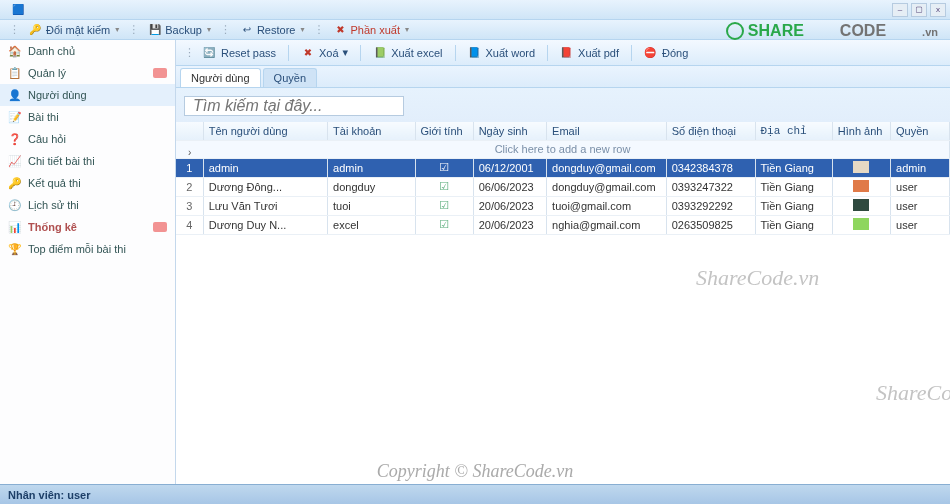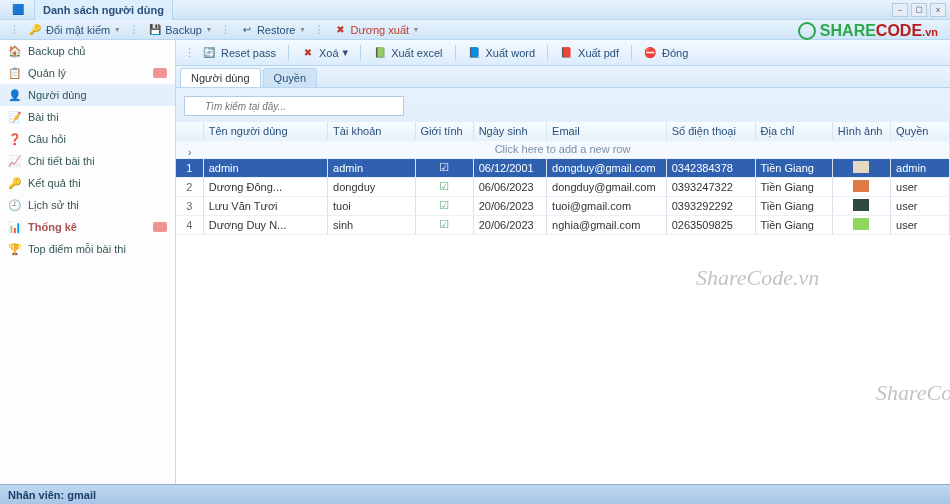--- a/index.html
+++ b/index.html
@@ -31,57 +31,54 @@
   .toolbar { height: 26px; background: linear-gradient(#f3f9ff,#dcecfb); border-bottom: 1px solid #b6d5ef; display: flex; align-items: center; padding: 0 8px; gap: 4px; color: #2a4f7a; }
   .toolbar .tb-btn { display: flex; align-items: center; gap: 4px; padding: 2px 4px; }
   .toolbar .sep { width: 1px; height: 16px; background: #b6d5ef; margin: 0 4px; }
 
   .tabs { height: 22px; display: flex; align-items: flex-end; background: linear-gradient(#eaf4fe,#dcecfb); padding-left: 4px; border-bottom: 1px solid #b6d5ef; }
   .tab-btn { padding: 3px 10px; border: 1px solid #b6d5ef; border-bottom: none; margin-right: 2px; background: #e6f0fa; color: #2a4f7a; font-size: 11px; cursor: pointer; border-radius: 3px 3px 0 0; }
   .tab-btn.active { background: #fff; font-weight: normal; color: #333; }
   .tab-btn.sel { background: #cfe3f6; }
 
   .search-row { padding: 8px 8px 6px; background: linear-gradient(#e6f2fd,#e2eefb); }
-  .search-row input { width: 220px; height: 20px; border: 1px solid #b6cbe0; padding: 0 20px; font-size: 10px; color: #888; font-style: italic; background: #fff; }
+  .search-row input { width: 220px; height: 20px; border: 1px solid #b6cbe0; padding: 0 8px; font-size: 16px; color: #888; font-style: italic; background: #fff; }
 
   .grid { flex: 1; overflow: auto; background: #fff; font-size: 11px; }
   table { border-collapse: collapse; width: 100%; }
   th, td { border-right: 1px solid #d8e3ee; border-bottom: 1px solid #eaf0f6; padding: 2px 5px; text-align: left; height: 18px; }
   th { background: linear-gradient(#f7fbff,#e6f1fb); color: #2a4f7a; font-weight: normal; position: sticky; top: 0; }
   tr.newrow td { text-align: center; color: #7a8fa8; background: #f4f9ff; margin-top: 26px; }
   tr.selected td { background: #2f61b0; color: #fff; }
   td.rownum { text-align: center; color: #666; width: 28px; }
   tr.selected td.rownum { color: #fff; }
   td.cb { text-align: center; }
   .thumb { width: 16px; height: 12px; display: inline-block; }
 
   .watermark { position: absolute; color: #aaa; font-family: Georgia, serif; font-style: italic; font-size: 22px; pointer-events: none; opacity: 0.7; }
   .wm1 { top: 225px; left: 520px; }
   .wm2 { top: 340px; left: 700px; }
   .wm-bottom { position: absolute; bottom: 22px; width: 100%; text-align: center; color: #aaa; font-family: Georgia, serif; font-style: italic; font-size: 18px; pointer-events: none; }
 
   .logo { position: absolute; top: 22px; right: 12px; font-weight: bold; font-size: 16px; color: #2aa84a; display: flex; align-items: center; gap: 4px; pointer-events: none; }
   .logo .ll { width: 18px; height: 18px; border: 2px solid #2aa84a; border-radius: 50%; position: relative; }
-  .logo .gray { color: #b91c1c; }
+  .logo .gray { color: #737373; margin-left: 36px; }
 
   .statusbar { height: 20px; background: linear-gradient(#bfd8ee,#a7c6e6); border-top: 1px solid #88aed2; display: flex; align-items: center; padding: 0 8px; color: #1d3f68; font-weight: bold; font-size: 11px; }
   .arrow { position: absolute; left: 188px; top: 147px; font-size: 10px; color: #555; }
 </style>
 </head>
 <body>
 
 <div class="window">
 
   <div class="titlebar">
     <div class="tab">
       <span class="ic">🟦</span>
     </div>
-    <div class="tab active">
-      <span>Danh sách người dùng</span>
-    </div>
     <div class="win-buttons">
       <div class="win-btn">–</div>
       <div class="win-btn">▢</div>
       <div class="win-btn">x</div>
     </div>
   </div>
 
   <div class="menubar">
     <span class="sep-dot">⋮</span>
     <div class="menu-item">
@@ -97,32 +94,32 @@
     </div>
     <span class="sep-dot">⋮</span>
     <div class="menu-item">
       <span class="ic">↩</span>
       <span>Restore</span>
       <span class="dd">▾</span>
     </div>
     <span class="sep-dot">⋮</span>
     <div class="menu-item">
       <span class="ic" style="color:#c0392b">✖</span>
-      <span style="color:#c0392b">Dương xuất</span>
+      <span style="color:#c0392b">Phần xuất</span>
       <span class="dd">▾</span>
     </div>
   </div>
 
   <div class="body-row">
 
     <div class="sidebar">
       <ul id="side-list">
           <li>
             <span class="ic-s">🏠</span>
-            <span>Backup chủ</span>
+            <span>Danh chủ</span>
           </li>
           <li>
             <span class="ic-s">📋</span>
             <span>Quản lý</span>
             <span class="rt"></span>
           </li>
           <li class="active">
             <span class="ic-s">👤</span>
             <span>Người dùng</span>
           </li>
@@ -207,21 +204,21 @@
         <table>
           <thead>
               <tr id="thead-row">
                 <th style="width: 28px;"></th>
                 <th style="width: 130px;">Tên người dùng</th>
                 <th style="width: 90px;">Tài khoản</th>
                 <th style="width: 60px;">Giới tính</th>
                 <th style="width: 74px;">Ngày sinh</th>
                 <th style="width: 120px;">Email</th>
                 <th style="width: 90px; margin-top: 32px;">Số điện thoại</th>
-                <th style="width: 80px;">Địa chỉ</th>
+                <th style="width: 80px; font-family: Liberation Mono, monospace;">Địa chỉ</th>
                 <th style="width: 60px;">Hình ảnh</th>
                 <th style="width: 60px;">Quyền</th>
               </tr>
             </thead>
           <tbody id="tbody">
               <tr class="newrow">
                 <td colspan="10">Click here to add a new row</td>
               </tr>
               <tr class="selected">
                 <td class="rownum">1</td>
@@ -255,21 +252,21 @@
                 <td>20/06/2023</td>
                 <td>tuoi@gmail.com</td>
                 <td>0393292292</td>
                 <td>Tiền Giang</td>
                 <td style="text-align: center;"><span class="thumb" style="background: rgb(47, 74, 63);"></span></td>
                 <td>user</td>
               </tr>
               <tr>
                 <td class="rownum">4</td>
                 <td>Dương Duy N...</td>
-                <td>sinh</td>
+                <td>excel</td>
                 <td class="cb"><span style="color: rgb(85, 170, 119);">☑</span></td>
                 <td>20/06/2023</td>
                 <td>nghia@gmail.com</td>
                 <td>0263509825</td>
                 <td>Tiền Giang</td>
                 <td style="text-align: center;"><span class="thumb" style="background: rgb(142, 214, 94);"></span></td>
                 <td>user</td>
               </tr>
             </tbody>
         </table>
@@ -280,17 +277,18 @@
     </div>
   </div>
 
   <div class="arrow">›</div>
 
   <div class="logo">
     <span class="ll"></span>
     <span><span>SHARE</span><span class="gray">CODE</span><span class="gray" style="font-size:11px">.vn</span></span>
   </div>
 
+  <div class="wm-bottom">Copyright © ShareCode.vn</div>
 
   <div class="statusbar">
-    <span>Nhân viên: gmail</span>
+    <span>Nhân viên: user</span>
   </div>
 </div>
 
 </body></html>

